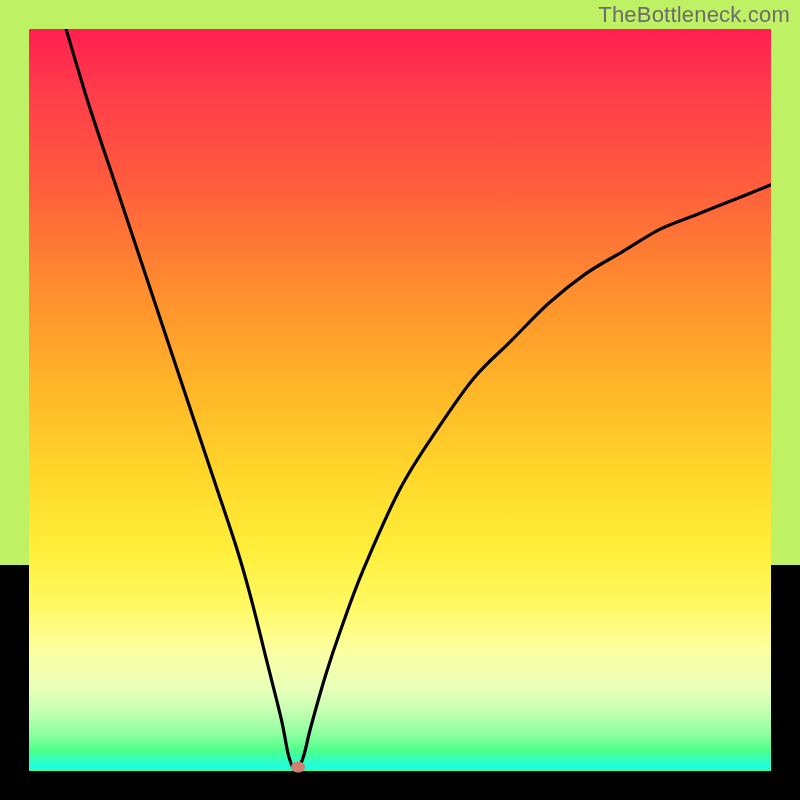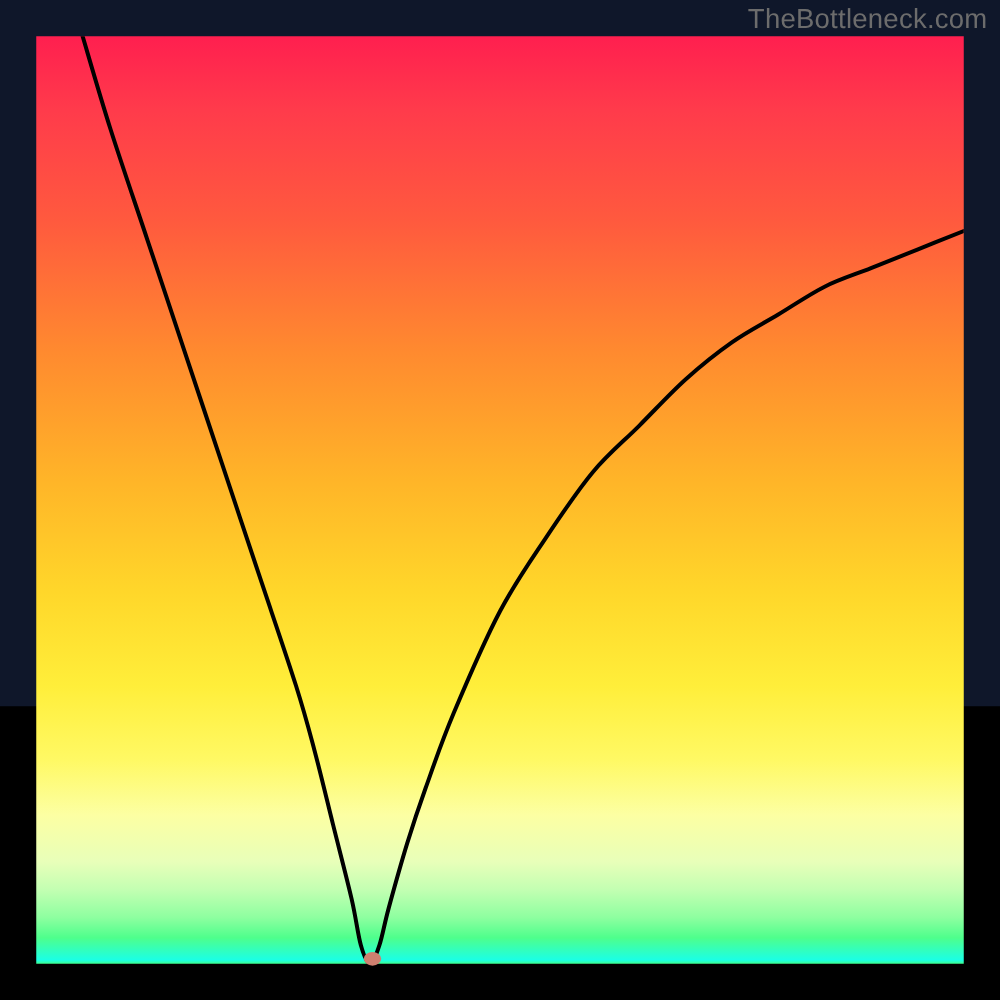--- a/index.html
+++ b/index.html
@@ -8,21 +8,21 @@
     width: 800px;
     height: 800px;
     overflow: hidden;
     background: #000;
     font-family: Arial, Helvetica, sans-serif;
   }
   .frame {
     position: relative;
     width: 800px;
     height: 565px;
-    background: #0f172a;
+    background: #bef264;
   }
   .plot {
     position: absolute;
     left: 29px;
     top: 29px;
     width: 742px;
     height: 742px;
     
     background: linear-gradient(to bottom,
       #ff1f4f 0%,

